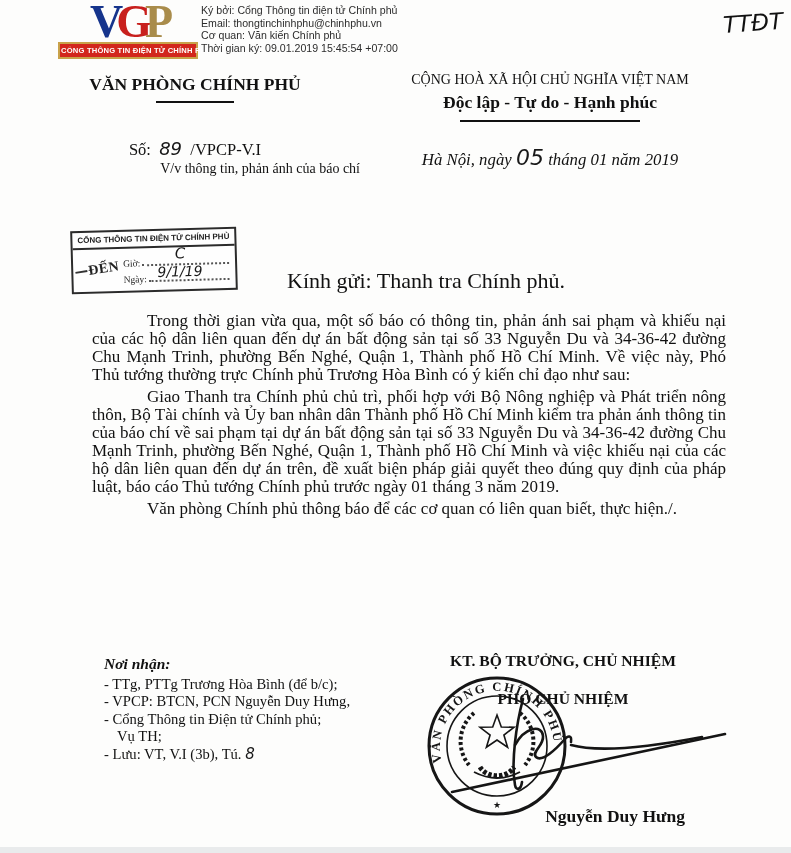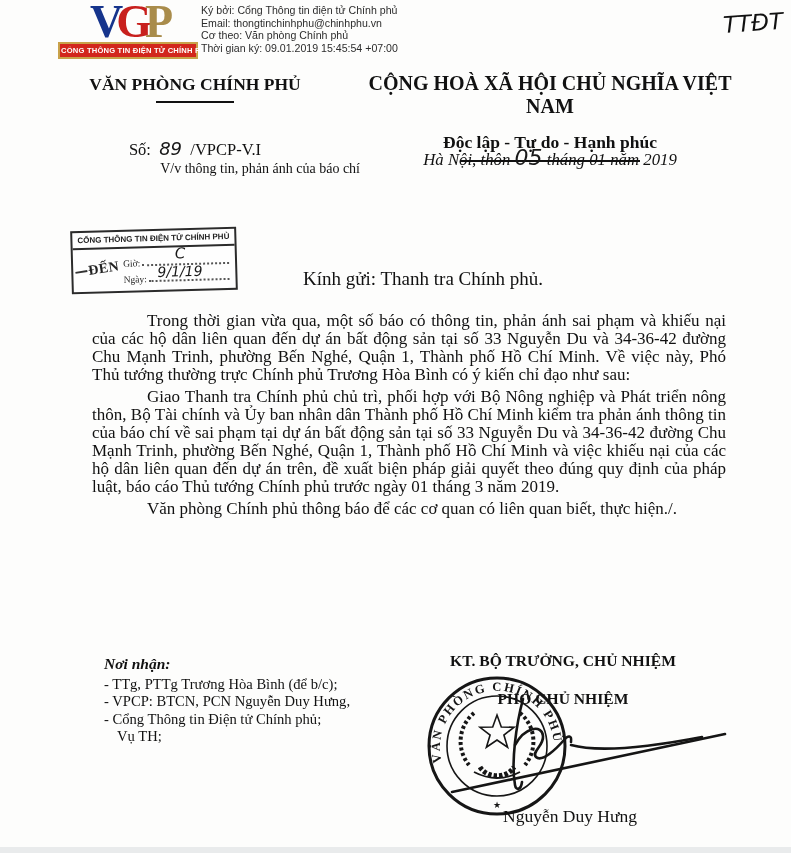--- a/index.html
+++ b/index.html
@@ -18,22 +18,22 @@
             font-size:10.6px;line-height:12.6px;color:#2c2c2c;}
   .hw{font-family:"DejaVu Sans", sans-serif;font-style:italic;color:#181818;}
   .hw-mark{position:absolute;left:723px;top:10px;font-size:23px;transform:rotate(-4deg);
            font-family:"DejaVu Sans", sans-serif;font-style:italic;}
 
   
   .hdr-left{position:absolute;left:30px;top:74px;width:330px;text-align:center;}
   .hdr-left-title{font-weight:bold;font-size:17.5px;}
   .hdr-left-rule{width:78px;height:2px;background:#111;margin:6px auto 0 auto;}
   .hdr-right{position:absolute;left:368px;top:72px;width:364px;text-align:center;}
-  .hdr-right-l1{font-weight:bold;font-size:20px;}
-  .hdr-right-l2{font-weight:bold;font-size:17.5px;margin-top:14px;}
+  .hdr-right-l1{font-weight:normal;font-size:14px;}
+  .hdr-right-l2{font-weight:bold;font-size:17.5px;margin-top:4px;}
   .hdr-right-rule{width:180px;height:2px;background:#111;margin:7px auto 0 auto;}
 
   .doc-number{position:absolute;left:30px;top:138px;width:330px;text-align:center;font-size:16.5px;}
   .doc-number .hw{font-size:18px;}
   .doc-subject{position:absolute;left:30px;top:161px;width:330px;text-align:right;font-size:14px;}
   .place-date{position:absolute;left:368px;top:145px;width:364px;text-align:center;
               font-style:italic;font-size:16.8px;}
   .place-date .hw{font-size:22px;}
 
   
@@ -46,57 +46,57 @@
   .stamp-den{font-weight:bold;font-size:14px;display:inline-flex;align-items:center;
              transform:rotate(-7deg);letter-spacing:.5px;color:#222;}
   .stamp-den::before{content:"";display:inline-block;width:12px;height:2px;background:#333;margin-right:1px;}
   .stamp-lines{flex:1;margin-left:4px;}
   .stamp-line{display:flex;align-items:flex-end;font-size:9.5px;color:#222;position:relative;height:16px;}
   .stamp-line .dots{flex:1;border-bottom:2px dotted #555;margin:0 2px 2px 2px;}
   .hw-gio{position:absolute;left:52px;top:-7px;font-size:15px;}
   .hw-ngay{position:absolute;left:34px;top:-4px;font-size:14px;}
 
   
-  .kinh-gui{position:absolute;left:303px;top:268px;font-size:19px;}
+  .kinh-gui{position:absolute;left:287px;top:268px;font-size:22px;}
   .body-text{position:absolute;left:92px;top:312px;width:634px;font-size:17px;
              line-height:18px;text-align:justify;}
   .body-text p{margin:0 0 4px 0;text-indent:55px;}
 
   
   .noi-nhan{position:absolute;left:104px;top:655px;font-size:14.6px;line-height:17.5px;color:#111;}
   .noi-nhan-title{font-weight:bold;font-style:italic;font-size:15.5px;margin-bottom:3px;}
   .noi-nhan div{white-space:nowrap;}
   .nn-indent{padding-left:13px;}
   .noi-nhan .hw{font-size:15px;}
 
   .signer{position:absolute;left:398px;top:652px;width:330px;text-align:center;}
   .signer-l1{font-weight:bold;font-size:15.6px;white-space:nowrap;}
   .signer-l2{font-weight:bold;font-size:15.6px;margin-top:20px;}
-  .signer-name{position:absolute;left:455px;top:806px;width:230px;text-align:center;
-               font-weight:normal;font-size:17.5px;white-space:nowrap;}
+  .signer-name{position:absolute;left:455px;top:806px;width:230px;text-align:right;
+               font-weight:bold;font-size:17.5px;white-space:nowrap;}
 
   .seal{position:absolute;left:424px;top:673px;width:146px;height:146px;}
   .signature{position:absolute;left:430px;top:683px;width:312px;height:122px;}
 
   .bottom-strip{position:absolute;left:0;bottom:0;width:791px;height:6px;background:#e9ebec;}
 </style>
 </head>
 <body>
 
 <div class="page">
 
   <div class="logo">
     <div class="logo-letters"><span class="lv">V</span><span class="lg">G</span><span class="lp">P</span></div>
     <div class="logo-banner">CỔNG THÔNG TIN ĐIỆN TỬ CHÍNH PHỦ</div>
   </div>
 
   <div class="sig-info">
     <div>Ký bởi: Cổng Thông tin điện tử Chính phủ</div>
     <div>Email: thongtinchinhphu@chinhphu.vn</div>
-    <div>Cơ theo: Văn phòng Chính phủ</div>
+    <div>Cơ quan: Văn kiến Chính phủ</div>
     <div>Thời gian ký: 09.01.2019 15:45:54 +07:00</div>
   </div>
 
   <div class="hw-mark">TTĐT</div>
 
   <div class="hdr-left">
     <div class="hdr-left-title">VĂN PHÒNG CHÍNH PHỦ</div>
     <div class="hdr-left-rule"></div>
   </div>
 
@@ -107,21 +107,21 @@
   </div>
 
   <div class="doc-number">
     <span>Số:</span>&nbsp;
     <span class="hw">89</span>&nbsp;
     <span>/VPCP-V.I</span>
   </div>
   <div class="doc-subject">V/v thông tin, phản ánh của báo chí</div>
 
   <div class="place-date">
-    <span>Hà Nội, thôn</span>
+    <span>Hà Nội, ngày</span>
     <span class="hw">05</span>
     <span>tháng 01 năm 2019</span>
   </div>
 
   <div class="stamp-box">
     <div class="stamp-title">CỔNG THÔNG TIN ĐIỆN TỬ CHÍNH PHỦ</div>
     <div class="stamp-body">
       <span class="stamp-den">ĐẾN</span>
       <div class="stamp-lines">
         <div class="stamp-line">
@@ -145,20 +145,24 @@
     <p>Giao Thanh tra Chính phủ chủ trì, phối hợp với Bộ Nông nghiệp và Phát triển nông thôn, Bộ Tài chính và Ủy ban nhân dân Thành phố Hồ Chí Minh kiểm tra phản ánh thông tin của báo chí về sai phạm tại dự án bất động sản tại số 33 Nguyễn Du và 34-36-42 đường Chu Mạnh Trinh, phường Bến Nghé, Quận 1, Thành phố Hồ Chí Minh và việc khiếu nại của các hộ dân liên quan đến dự án trên, đề xuất biện pháp giải quyết theo đúng quy định của pháp luật, báo cáo Thủ tướng Chính phủ trước ngày 01 tháng 3 năm 2019.</p>
     <p>Văn phòng Chính phủ thông báo để các cơ quan có liên quan biết, thực hiện./.</p>
   </div>
 
   <div class="noi-nhan">
     <div class="noi-nhan-title">Nơi nhận:</div>
     <div>- TTg, PTTg Trương Hòa Bình (để b/c);</div>
     <div>- VPCP: BTCN, PCN Nguyễn Duy Hưng,</div>
     <div>- Cổng Thông tin Điện tử Chính phủ;</div>
     <div class="nn-indent">Vụ TH;</div>
+    <div>
+      <span>- Lưu: VT, V.I (3b), Tú.</span>
+      <span class="hw">8</span>
+    </div>
   </div>
 
   <div class="signer">
     <div class="signer-l1">KT. BỘ TRƯỞNG, CHỦ NHIỆM</div>
     <div class="signer-l2">PHÓ CHỦ NHIỆM</div>
   </div>
 
   <svg class="seal" viewBox="0 0 146 146">
     <circle cx="73" cy="73" r="68" fill="none" stroke="#161616" stroke-width="3"></circle>
     <circle cx="73" cy="73" r="50" fill="none" stroke="#161616" stroke-width="1.6"></circle>

